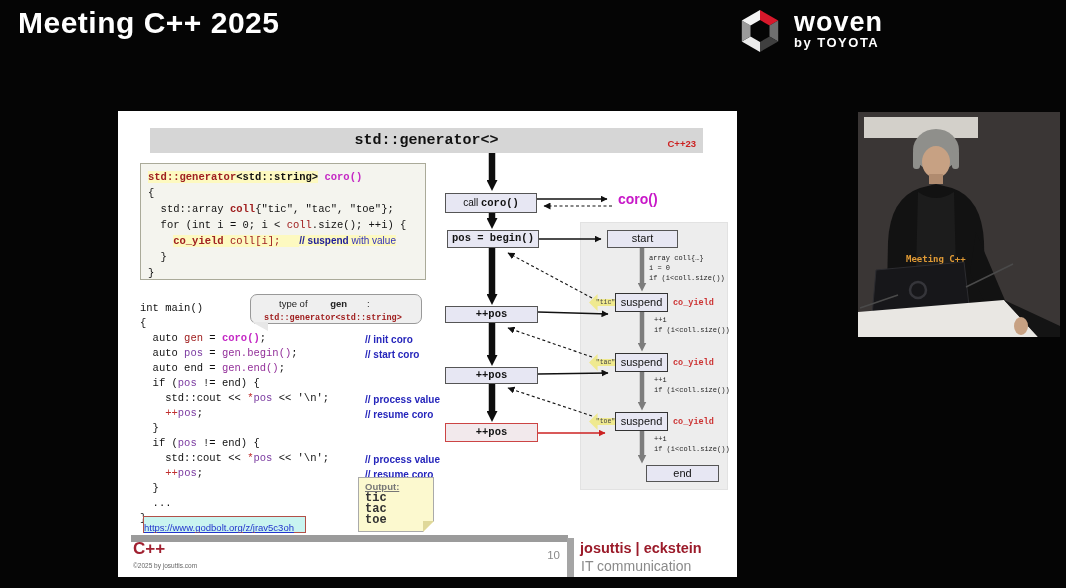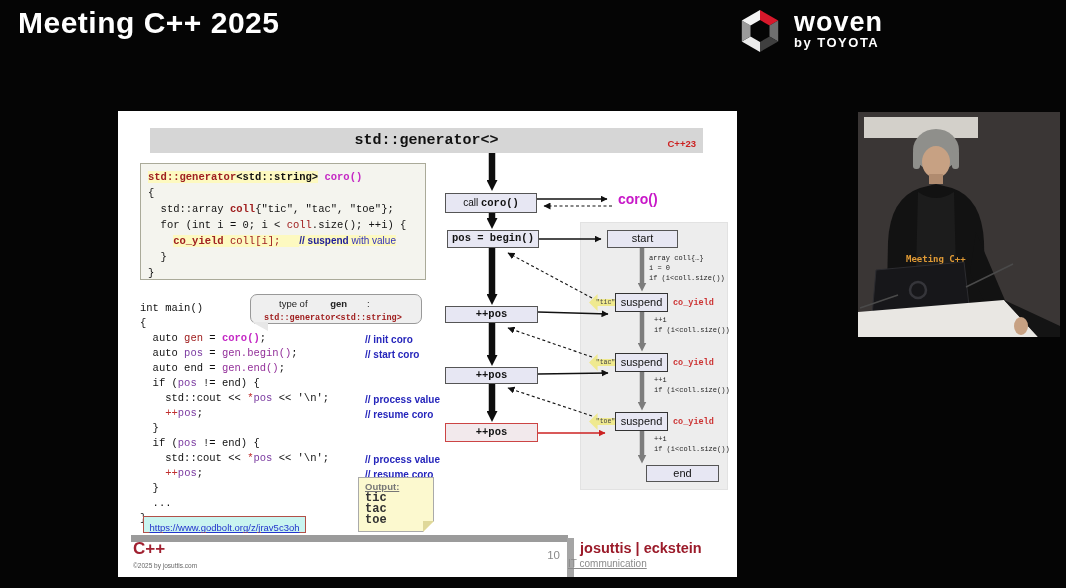--- a/index.html
+++ b/index.html
@@ -47,40 +47,40 @@
 
   
   .callout{position:absolute;left:132px;top:183px;width:172px;height:30px;background:#efefef;
       border:1px solid #999;border-radius:7px;box-sizing:border-box;padding:2px 0 0 8px;z-index:4;}
   .callout .ln{line-height:13px;font-size:9px;}
   .callout-tail{position:absolute;left:134px;top:211px;width:0;height:0;
       border-top:9px solid #e7e7e7;border-left:16px solid transparent;z-index:4;}
 
   
   .linkbox{position:absolute;left:25px;top:405px;width:163px;height:17px;background:#c9f4f0;
-      border:1.5px solid #b25048;box-sizing:border-box;text-align:center;z-index:2;}
+      border:1.5px solid #b25048;box-sizing:border-box;text-align:left;z-index:2;}
   .linkbox span{font-size:9.5px;color:#2233cc;text-decoration:underline;line-height:13px;}
   .outputbox{position:absolute;left:240px;top:366px;width:76px;height:55px;background:#fcf9cf;
       border:1px solid #aaa;box-sizing:border-box;padding:3px 0 0 6px;z-index:2;}
   .outputbox .otitle{font-size:9.5px;color:#777;font-weight:bold;text-decoration:underline;
       font-family:"Liberation Sans",sans-serif;line-height:12px;}
   .outputbox .oln{font-family:"Liberation Mono",monospace;font-size:12px;font-weight:bold;color:#333;line-height:11px;}
   .outputbox::after{content:"";position:absolute;right:-1px;bottom:-1px;width:11px;height:11px;
       background:#fff;clip-path:polygon(100% 0,100% 100%,0 100%);}
   .outputbox::before{content:"";position:absolute;right:-1px;bottom:-1px;width:11px;height:11px;
       background:#dfd89a;clip-path:polygon(0 0,100% 0,0 100%);z-index:1;}
 
   
   .fbar{position:absolute;left:13px;top:424px;width:437px;height:7px;background:#9b9b9b;}
   .flogo{position:absolute;left:15px;top:428px;font-size:17px;font-weight:bold;color:#a02030;}
   .fcopy{position:absolute;left:15px;top:451px;font-size:6.5px;color:#666;}
   .fpage{position:absolute;left:418px;top:438px;width:24px;text-align:right;font-size:11.5px;color:#8a8a8a;}
   .fvbar{position:absolute;left:449px;top:427px;width:7px;height:39px;background:#a5a5a5;}
   .fbrand{position:absolute;left:462px;top:429px;font-size:14.5px;font-weight:bold;color:#9b1b2a;}
-  .fbrand2{position:absolute;left:450px;top:447px;font-size:10px;color:#8a8a8a;text-decoration:underline;}
+  .fbrand2{position:absolute;left:463px;top:447px;font-size:14px;color:#8a8a8a;}
 
   
   .panel{position:absolute;left:462px;top:111px;width:148px;height:268px;background:#ededed;
       border:1px solid #e2e2e2;box-sizing:border-box;z-index:1;}
   .dsvg{position:absolute;left:0;top:0;z-index:2;pointer-events:none;}
   .dbox{position:absolute;background:#e7e7f3;border:1.5px solid #555;box-sizing:border-box;
       text-align:center;color:#111;z-index:3;}
   .callb{left:327px;top:82px;width:92px;height:20px;font-size:10px;line-height:17px;}
   .callb .code{font-family:"Liberation Mono",monospace;font-weight:bold;font-size:10.5px;}
   .pbegin{left:329px;top:119px;width:92px;height:18px;font-family:"Liberation Mono",monospace;

